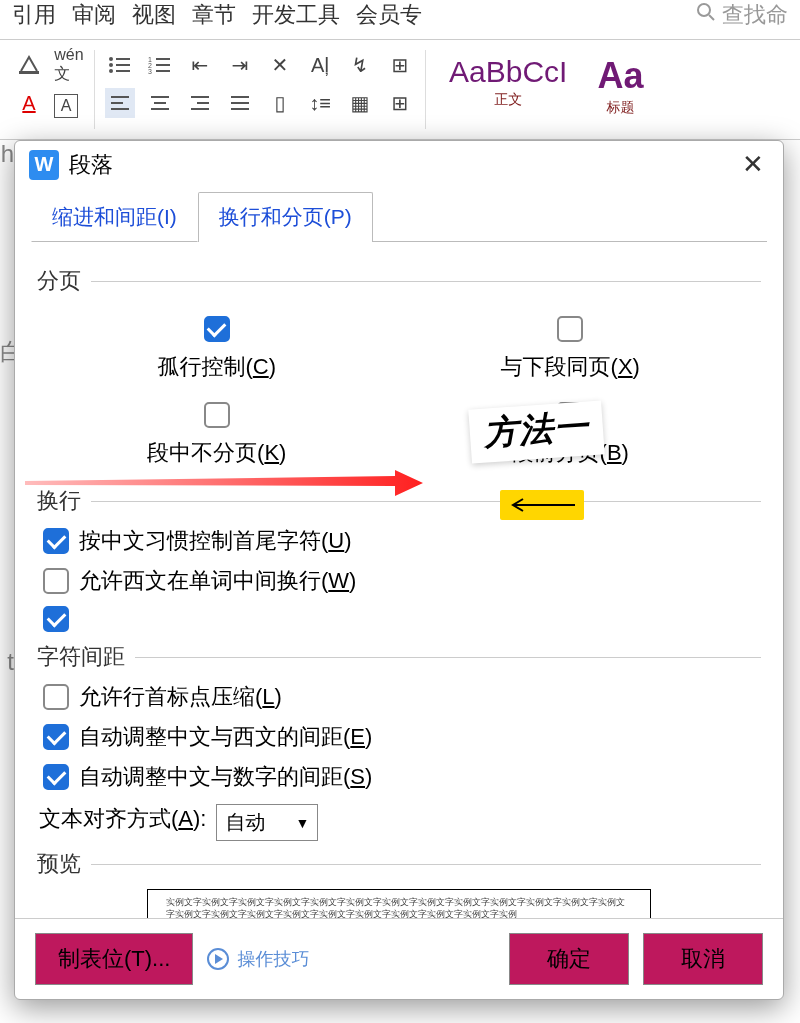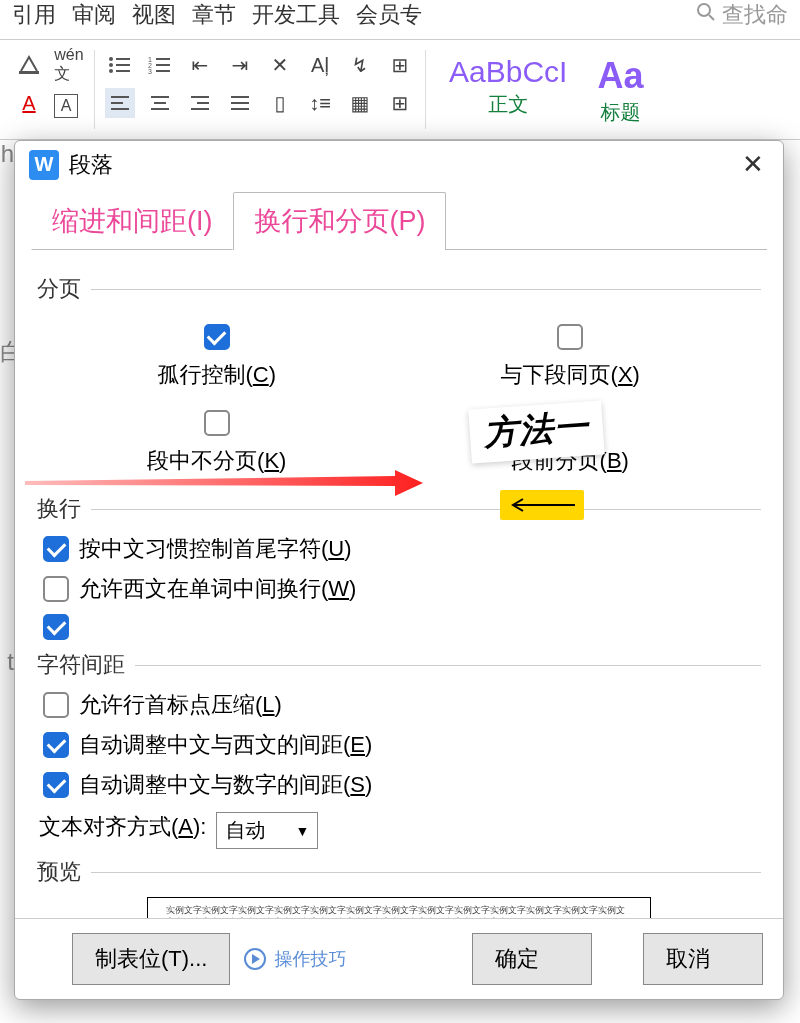--- a/index.html
+++ b/index.html
@@ -39,22 +39,22 @@
 .tool-row { display: flex; gap: 10px; align-items: flex-end; }
 .tool-icon { width: 30px; height: 30px; display:flex; align-items:center; justify-content:center; color:#444; font-size:20px;}
 .divider { width:1px; background:#ddd; margin: 0 4px; align-self: stretch;}
 .style-box {
   border: 1px solid transparent;
   padding: 4px 10px;
   text-align: center;
   font-size: 18px;
   margin-left: 8px;
 }
-.style-box .preview { font-size: 30px; color:#8b5cf6; }
-.style-box .label { font-size: 20px; color:#15803d; margin-top:2px;}
+.style-box .preview { font-size: 30px; color:#701a75; }
+.style-box .label { font-size: 14px; color:#7f1d1d; margin-top:2px;}
 .style-box.big .preview { font-size: 36px; font-weight: bold; }
 
 .dialog {
   position: absolute;
   left: 14px;
   top: 140px;
   width: 770px;
   height: 860px;
   background: #fff;
   border: 1px solid #aaa;
@@ -85,22 +85,22 @@
   color: #333;
   cursor: pointer;
   width: 32px; text-align:center;
 }
 .tabs {
   display: flex;
   padding: 4px 16px 0 16px;
 }
 .tab {
   padding: 10px 20px;
-  font-size: 27px;
-  color: #ec4899;
+  font-size: 21px;
+  color: #1d4ed8;
   cursor: pointer;
   border: 1px solid transparent;
   border-bottom: none;
   background: #fff;
 }
 .tab.active {
   border-color: #bbb;
   border-radius: 2px 2px 0 0;
   position: relative;
   z-index: 2;
@@ -180,26 +180,26 @@
 .preview-box .dark { color: #444; }
 .dialog-footer {
   border-top: 1px solid #ccc;
   padding: 14px 20px;
   display: flex;
   align-items: center;
   gap: 14px;
 }
 .btn {
   border: 1px solid #888;
-  background: #e5e5e5;
+  background: #be185d;
   padding: 10px 22px;
   font-size: 22px;
   cursor: pointer;
   min-width: 120px;
-  margin-left: 37px;
+  text-align: center;
 }
 .link-btn {
   display:flex; align-items:center; gap:8px;
   font-size: 18px;
   color: #5a8dd6;
   cursor: pointer;
 }
 .link-btn .play {
   width: 22px; height:22px;
   border: 2px solid #5a8dd6;

